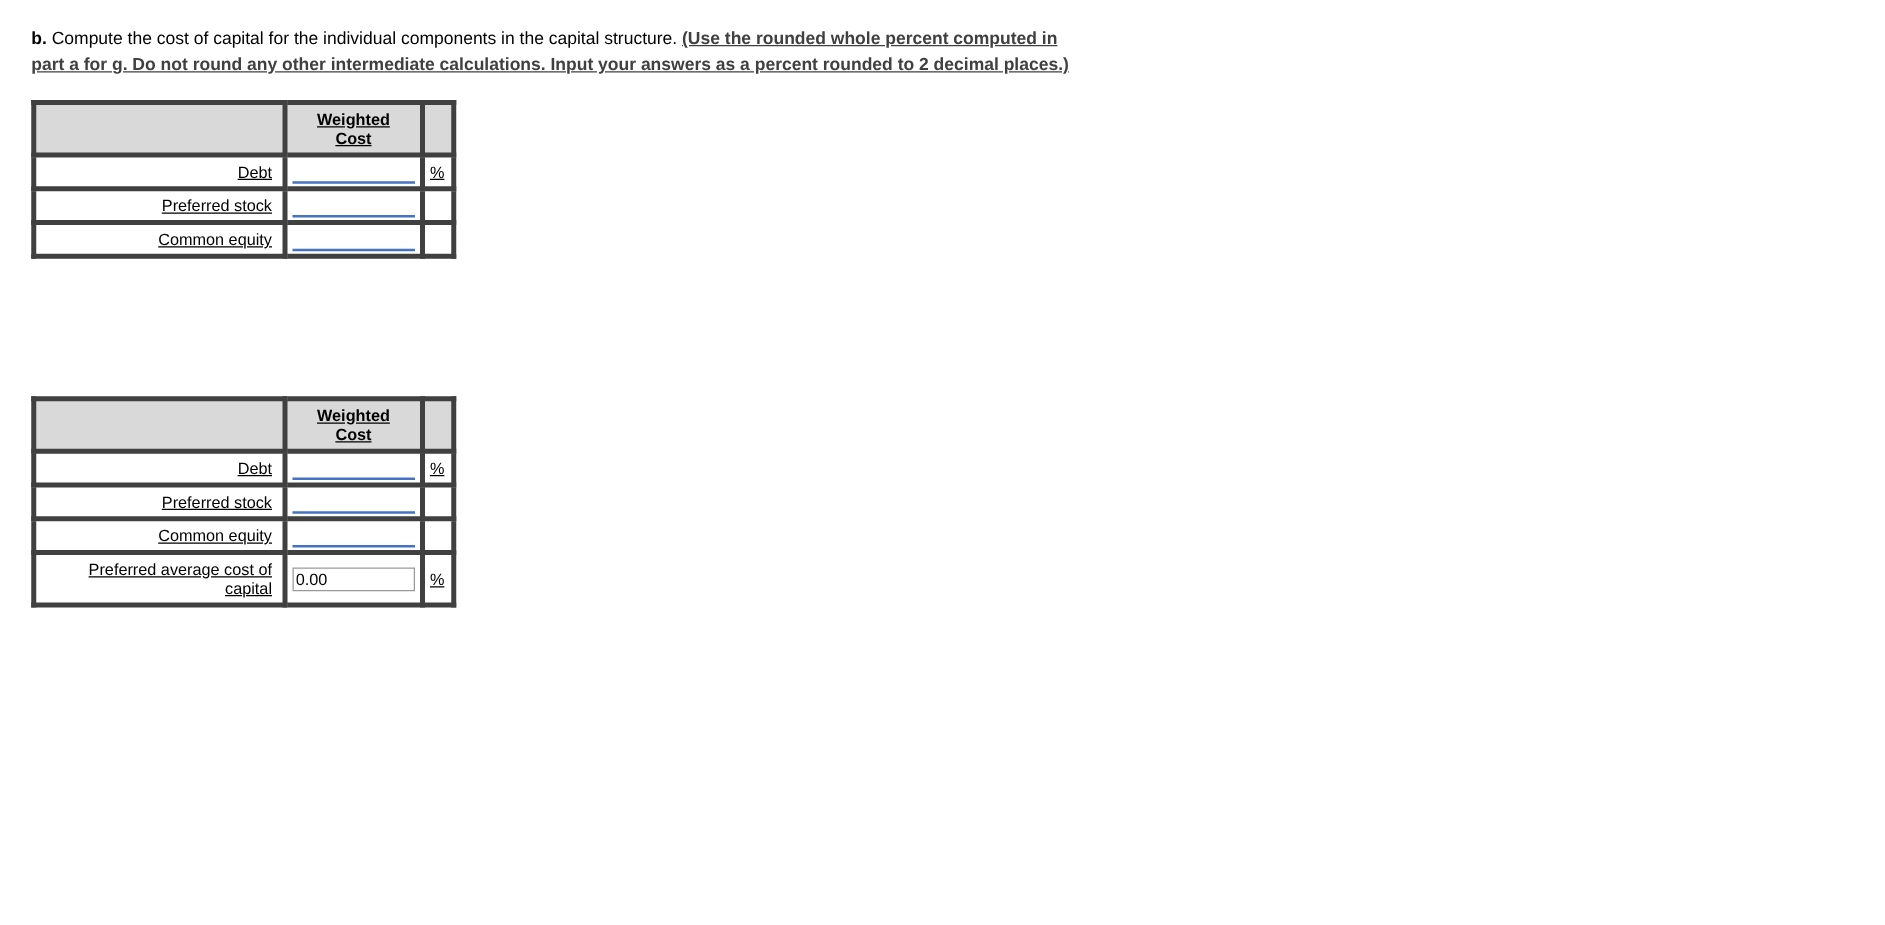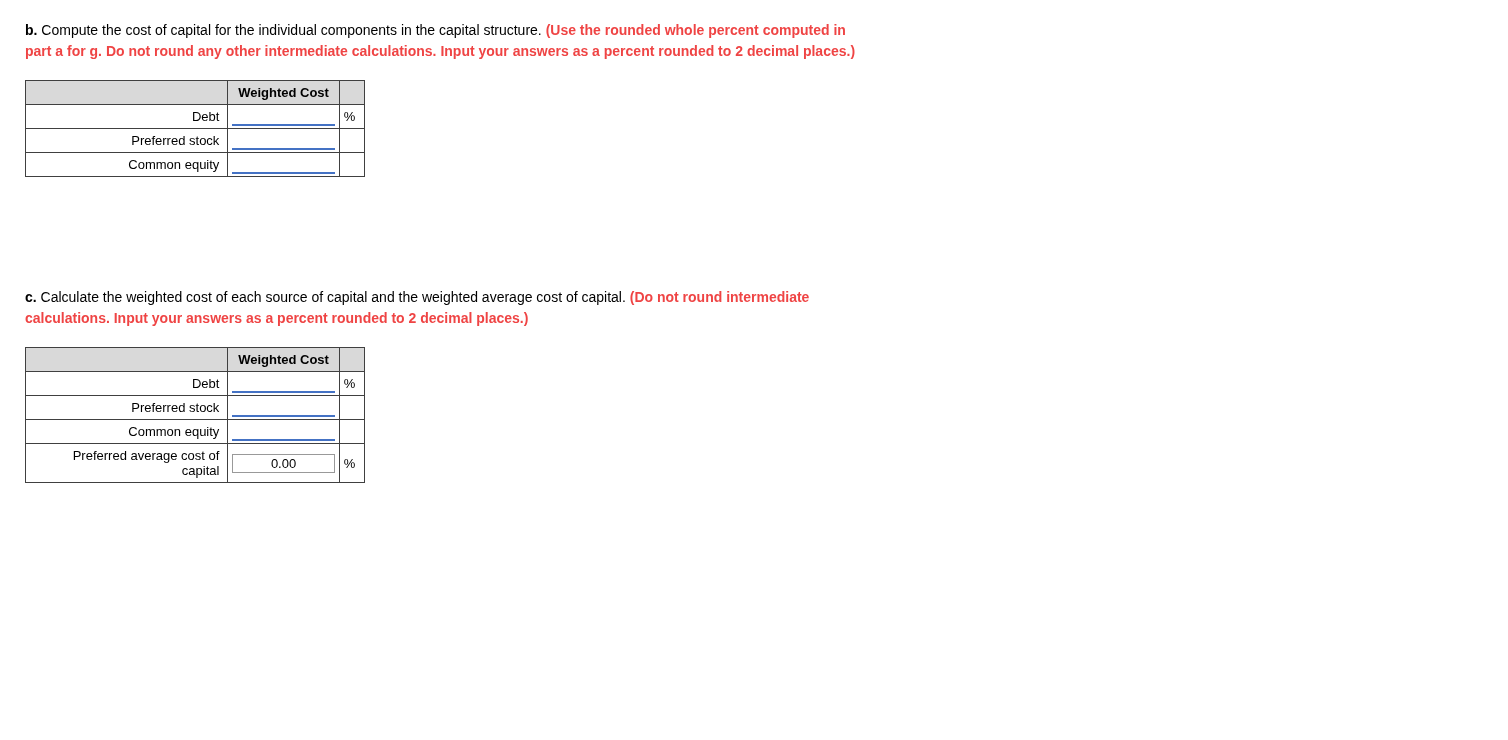--- a/index.html
+++ b/index.html
@@ -18,34 +18,36 @@
     }
     .section {
       margin-bottom: 30px;
     }
     .question-text {
       line-height: 1.5;
       margin-bottom: 18px;
       max-width: 850px;
     }
     .question-text .bold-red {
-      color: #ef4444;
+      color: #404040;
       font-weight: bold;
+      text-decoration: underline;
     }
     .question-letter {
       font-weight: bold;
     }
     table {
       border-collapse: collapse;
       min-width: 340px;
     }
     table th, table td {
-      border: 1px solid #404040;
+      border: 4px solid #404040;
       padding: 4px 8px;
       font-size: 13px;
+      text-decoration: underline;
     }
     table th {
       background-color: #d9d9d9;
       font-weight: bold;
       text-align: center;
     }
     table td.label-cell {
       width: 200px;
       background: #fff;
       text-align: right;
@@ -68,21 +70,21 @@
       font-size: 13px;
       text-align: right;
       padding: 1px 2px;
       background: transparent;
     }
     .input-readonly {
       width: 100%;
       border: 1px solid #999;
       outline: none;
       font-size: 13px;
-      text-align: center;
+      text-align: left;
       padding: 1px 2px;
       background: #fff;
     }
     .section-c {
       margin-top: 40px;
     }
     .spacer {
       height: 40px;
     }
   </style>
@@ -118,23 +120,20 @@
           <td class="input-cell"><input type="text" class="input-field" style=""></td>
           <td class="percent-cell"></td>
         </tr>
       </tbody>
   </table>
 </div>
 
 <div class="spacer"></div>
 
 <div class="section section-c">
-  <p class="question-text">
-    <span class="question-letter">c.</span><span> Calculate the weighted cost of each source of capital and the weighted average cost of capital. </span><span class="bold-red">(Do not round intermediate calculations. Input your answers as a percent rounded to 2 decimal places.)</span>
-  </p>
 
   <table>
     <thead>
       <tr>
         <th></th>
         <th>Weighted Cost</th>
         <th></th>
       </tr>
     </thead>
     <tbody id="section-c-tbody">

